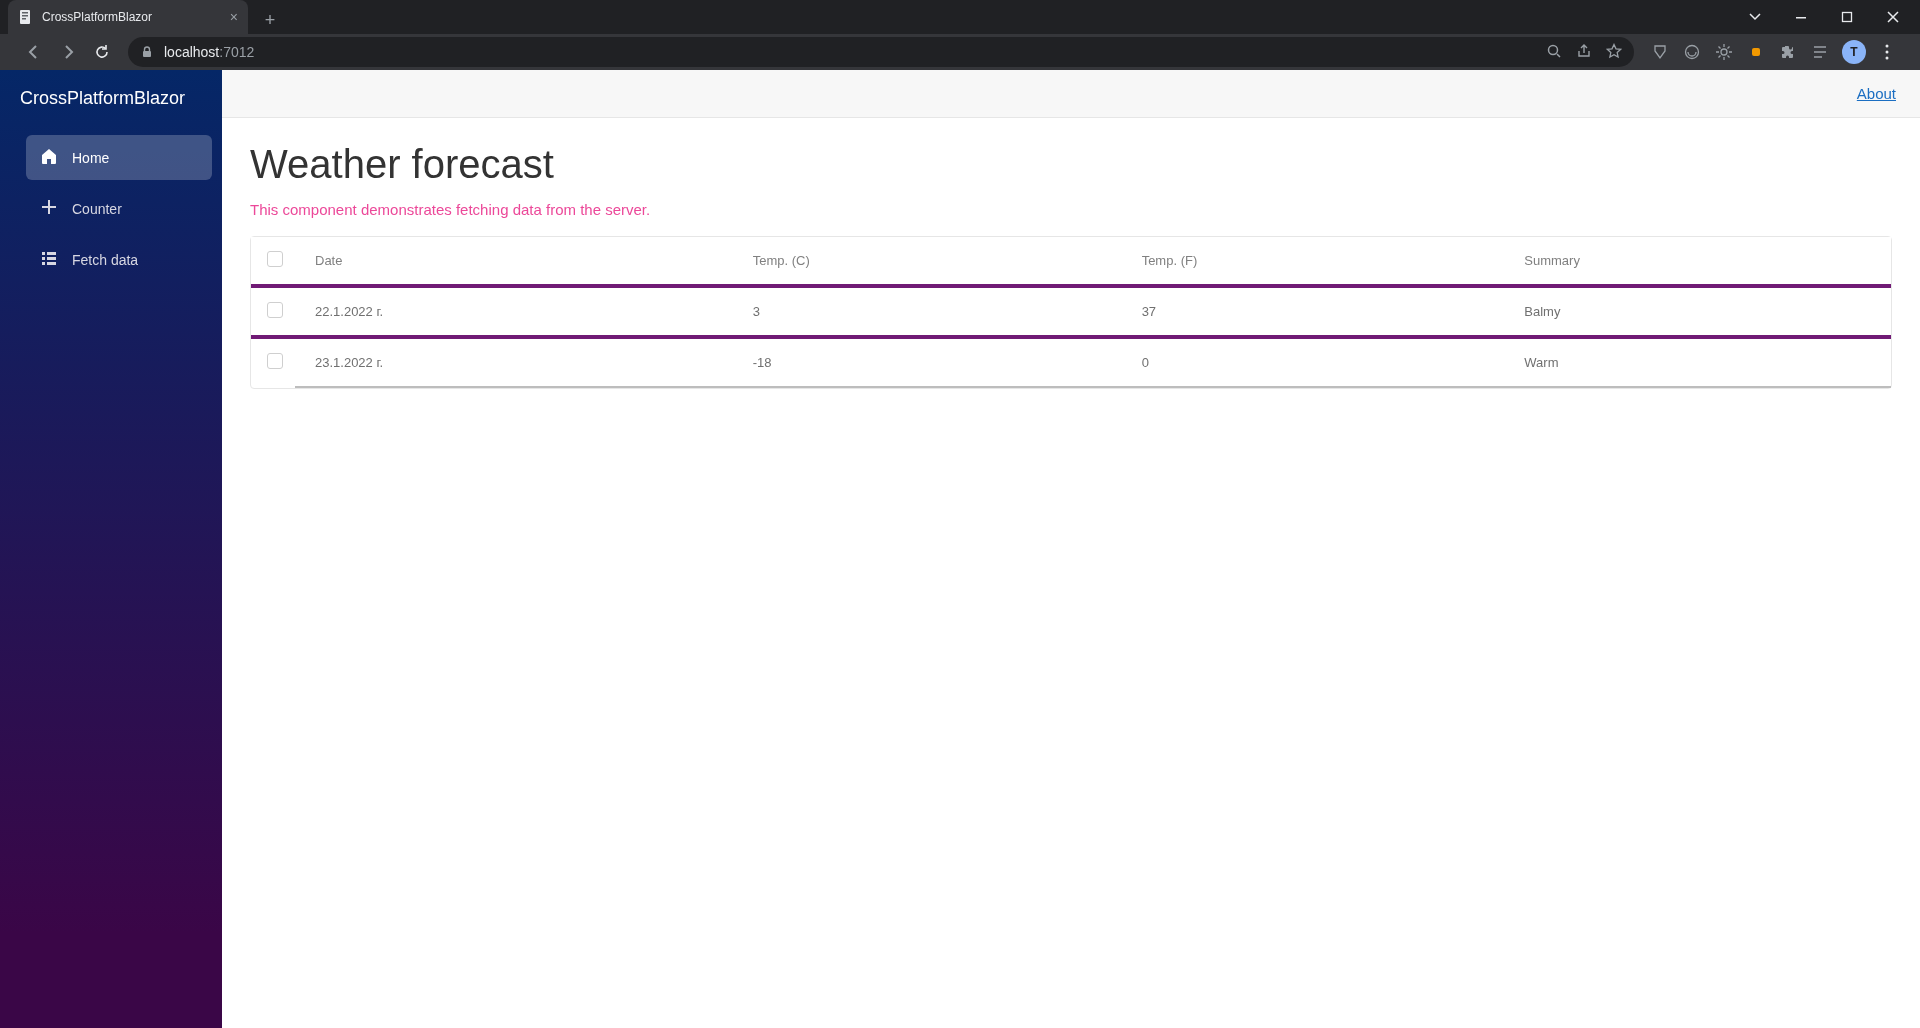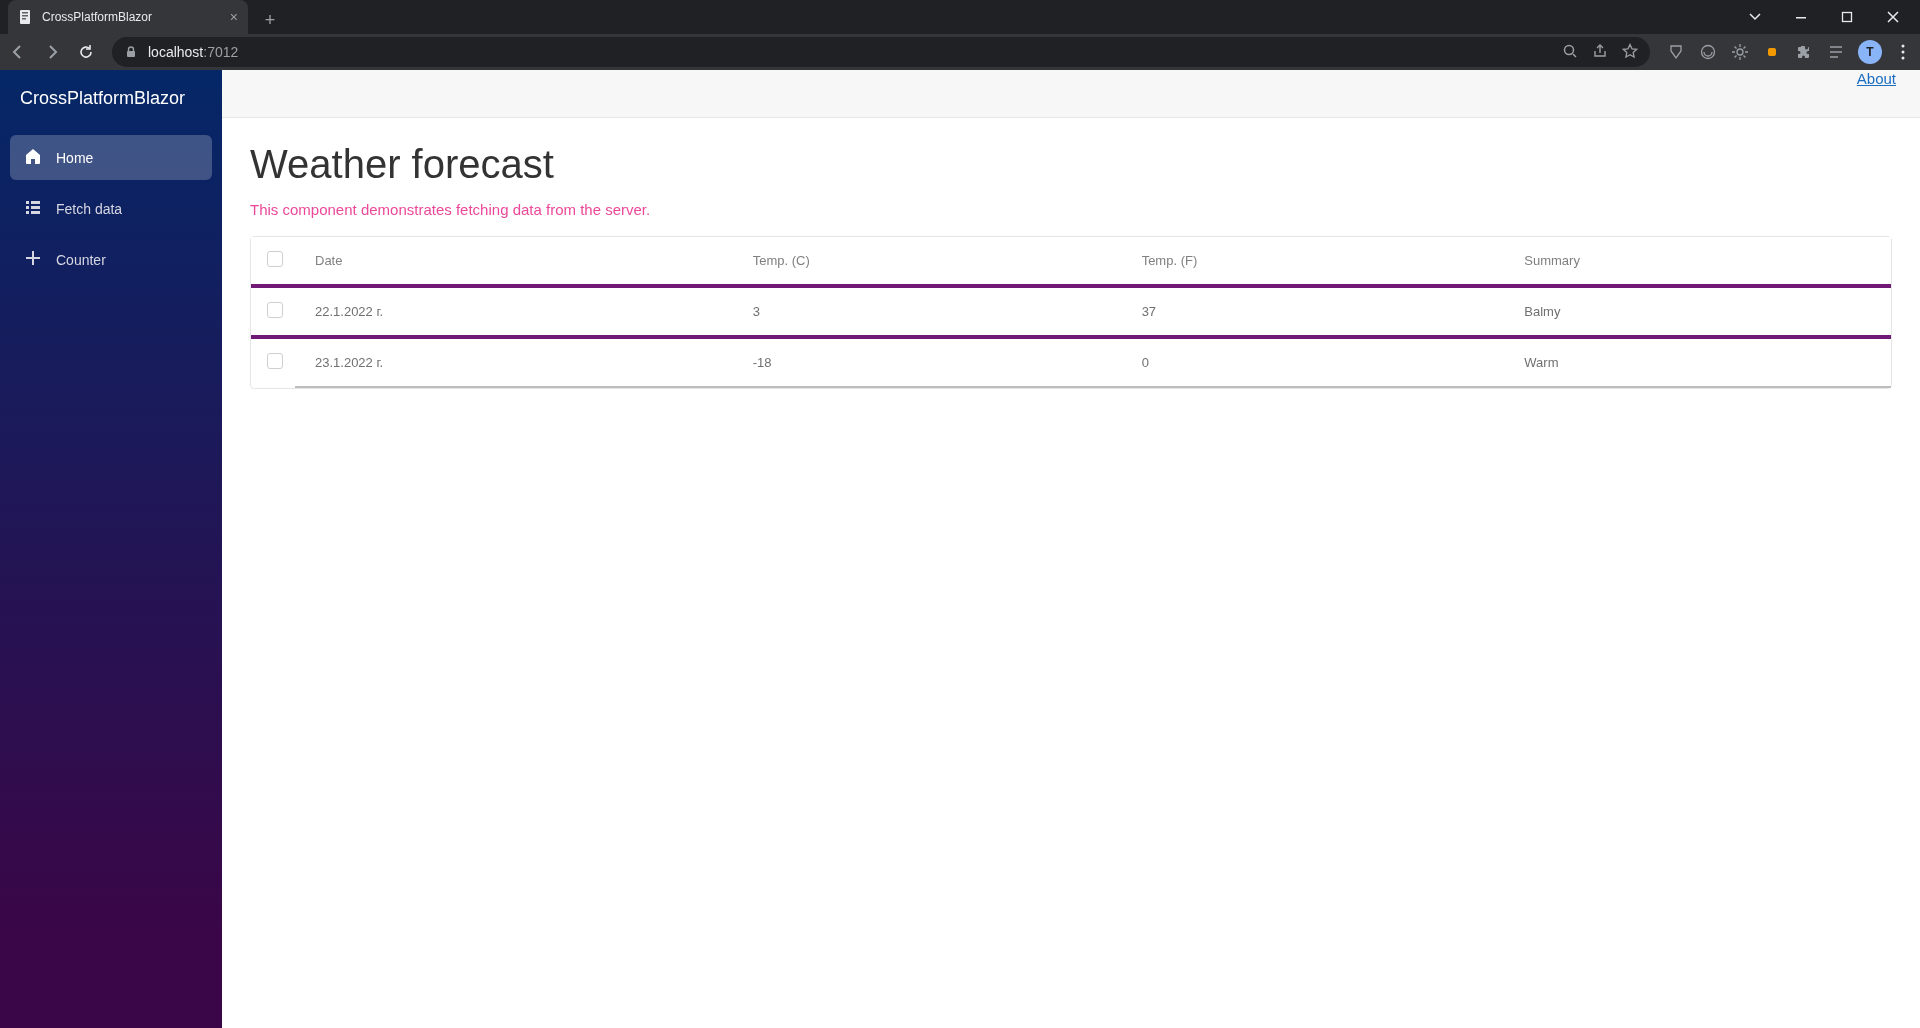--- a/index.html
+++ b/index.html
@@ -11,21 +11,21 @@
 .tab { background: #35363a; color: #e8eaed; height: 34px; width: 240px; border-radius: 8px 8px 0 0; display: flex; align-items: center; padding: 0 10px; font-size: 12px; gap: 8px; position: relative; }
 .tab .favicon { width: 16px; height: 16px; display: inline-flex; align-items: center; justify-content: center; }
 .tab .favicon svg { width: 16px; height: 16px; }
 .tab .tab-title { flex: 1; white-space: nowrap; overflow: hidden; text-overflow: ellipsis; }
 .tab .tab-close { color: #9aa0a6; font-size: 14px; line-height: 1; cursor: pointer; }
 .new-tab { color: #9aa0a6; width: 28px; height: 28px; display: flex; align-items: center; justify-content: center; margin-left: 8px; font-size: 18px; cursor: pointer; }
 .window-controls { margin-left: auto; display: flex; align-items: center; height: 34px; padding-right: 4px; }
 .window-controls .wc { width: 46px; height: 30px; display: flex; align-items: center; justify-content: center; color: #e8eaed; cursor: pointer; }
 .window-controls svg { width: 12px; height: 12px; }
 
-.toolbar-row { background: #35363a; height: 36px; display: flex; align-items: center; padding: 0 4px; gap: 6px; }
+.toolbar-row { background: #35363a; height: 36px; display: flex; align-items: center; padding: 0 20px; gap: 6px; }
 .nav-btn { width: 28px; height: 28px; display: flex; align-items: center; justify-content: center; color: #9aa0a6; border-radius: 50%; cursor: pointer; }
 .nav-btn.enabled { color: #e8eaed; }
 .nav-btn svg { width: 16px; height: 16px; }
 .omnibox { flex: 1; background: #202124; height: 30px; border-radius: 15px; display: flex; align-items: center; padding: 0 12px; gap: 10px; color: #e8eaed; font-size: 14px; margin: 0 6px; }
 .omnibox .lock { color: #9aa0a6; display: flex; align-items: center; }
 .omnibox .lock svg { width: 14px; height: 14px; }
 .omnibox .url-text { flex: 1; }
 .omnibox .url-text .muted { color: #9aa0a6; }
 .omnibox .right-icons { display: flex; align-items: center; gap: 14px; color: #9aa0a6; }
 .omnibox .right-icons svg { width: 16px; height: 16px; }
@@ -33,26 +33,26 @@
 .ext-icons .ico { width: 20px; height: 20px; display: flex; align-items: center; justify-content: center; cursor: pointer; }
 .ext-icons svg { width: 18px; height: 18px; }
 .avatar { width: 24px; height: 24px; border-radius: 50%; background: #8ab4f8; color: #202124; display: flex; align-items: center; justify-content: center; font-size: 12px; font-weight: 600; }
 .kebab { width: 18px; height: 18px; display: flex; align-items: center; justify-content: center; color: #e8eaed; cursor: pointer; }
 
 
 .app { display: flex; height: calc(1028px - 70px); }
 .sidebar { width: 222px; background: linear-gradient(180deg, #052767 0%, #3a0647 90%); color: #fff; display: flex; flex-direction: column; }
 .brand { padding: 18px 20px 20px 20px; font-size: 18px; color: #fff; }
 .nav { padding: 6px 10px; display: flex; flex-direction: column; gap: 6px; }
-.nav-item { display: flex; align-items: center; gap: 14px; color: #d7d7e2; padding: 12px 14px; border-radius: 6px; font-size: 14px; cursor: pointer; }
+.nav-item { display: flex; align-items: center; gap: 14px; color: #d7d7e2; padding: 12px 14px; border-radius: 6px; font-size: 14px; cursor: pointer; margin-left: 16px; }
 .nav-item.active { background: rgba(255,255,255,0.22); color: #fff; }
 .nav-item svg { width: 18px; height: 18px; }
 
 .main { flex: 1; background: #fff; display: flex; flex-direction: column; }
-.topbar { height: 48px; border-bottom: 1px solid #e6e6e6; background: #f7f7f7; display: flex; align-items: flex-start; justify-content: flex-end; padding: 0 24px; }
+.topbar { height: 48px; border-bottom: 1px solid #e6e6e6; background: #f7f7f7; display: flex; align-items: center; justify-content: flex-end; padding: 0 24px; }
 .topbar a { color: #1b6ec2; text-decoration: underline; font-size: 15px; cursor: pointer; }
 
 .content { padding: 24px 28px; }
 .page-title { font-size: 40px; font-weight: 500; color: #333; margin-bottom: 14px; }
 .page-desc { font-size: 15px; color: #ec4899; margin-bottom: 18px; }
 
 .grid { border: 1px solid #e6e6e6; border-radius: 4px; width: 100%; }
 .grid table { width: 100%; border-collapse: collapse; }
 .grid th, .grid td { text-align: left; font-size: 13px; color: #707070; padding: 14px 16px; border-bottom: 4px solid #701a75; }
 .grid th { font-weight: 400; color: #808080; background: #fff; }
@@ -195,34 +195,34 @@
     <div class="brand">CrossPlatformBlazor</div>
     <nav class="nav">
       <div class="nav-item active">
         <span><svg viewBox="0 0 18 18">
               <path d="M2 8l7-6 7 6v8a1 1 0 0 1-1 1h-4v-5H7v5H3a1 1 0 0 1-1-1z" fill="#fff"></path>
             </svg></span>
         <span>Home</span>
       </div>
       <div class="nav-item">
         <span><svg viewBox="0 0 18 18">
+              <path d="M8 2h2v6h6v2h-6v6H8v-6H2V8h6z" fill="#d7d7e2"></path>
+            </svg></span>
+        <span>Counter</span>
+      </div>
+      <div class="nav-item">
+        <span><svg viewBox="0 0 18 18">
               <rect x="2" y="3" width="3" height="3" fill="#d7d7e2"></rect>
               <rect x="7" y="3" width="9" height="3" fill="#d7d7e2"></rect>
               <rect x="2" y="8" width="3" height="3" fill="#d7d7e2"></rect>
               <rect x="7" y="8" width="9" height="3" fill="#d7d7e2"></rect>
               <rect x="2" y="13" width="3" height="3" fill="#d7d7e2"></rect>
               <rect x="7" y="13" width="9" height="3" fill="#d7d7e2"></rect>
             </svg></span>
         <span>Fetch data</span>
-      </div>
-      <div class="nav-item">
-        <span><svg viewBox="0 0 18 18">
-              <path d="M8 2h2v6h6v2h-6v6H8v-6H2V8h6z" fill="#d7d7e2"></path>
-            </svg></span>
-        <span>Counter</span>
       </div>
     </nav>
   </aside>
 
   <main class="main">
     <div class="topbar">
       <a>About</a>
     </div>
     <div class="content">
       <h1 class="page-title">Weather forecast</h1>

